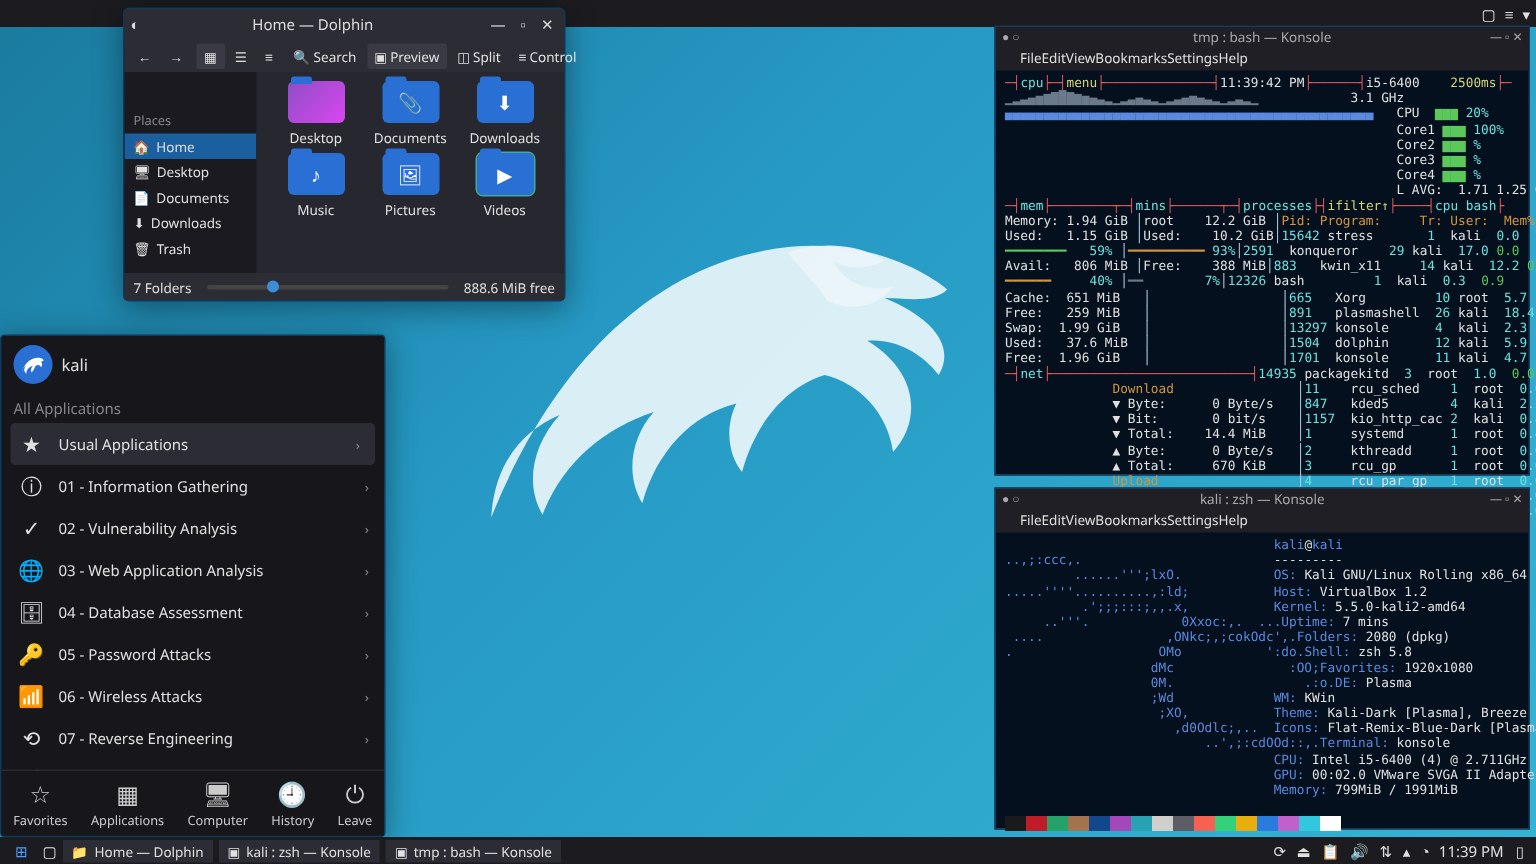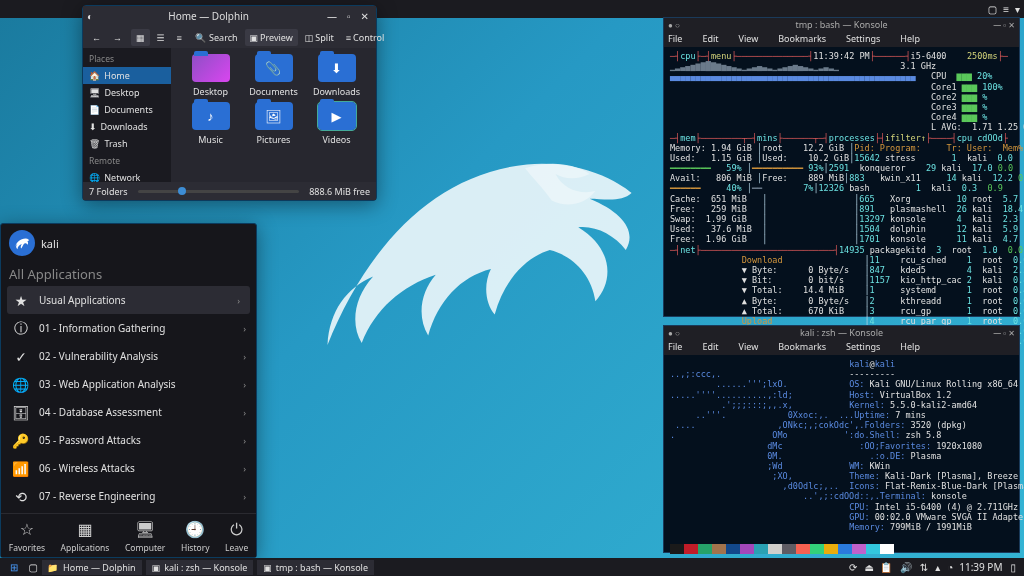--- a/index.html
+++ b/index.html
@@ -49,21 +49,21 @@
       display: flex; align-items: center; gap: 2px; padding: 0 4px;
       font-size: 9px;
     }
     .dolphin-toolbar .btn { padding: 2px 5px; display: flex; align-items: center; gap: 2px; }
     .dolphin-toolbar .btn.active { background: #3a3a44; border-radius: 2px; }
     .dolphin-body { display: flex; flex: 1; min-height: 0; }
     .places {
       width: 88px; background: #1a1a20; font-size: 9px;
       overflow: hidden; padding: 2px 0;
     }
-    .places .hdr { color: #888; padding: 3px 6px; font-size: 8.5px; }
+    .places .hdr { color: #888; padding: 3px 6px; font-size: 8.5px; margin-top: 22px; }
     .places .item { padding: 2px 6px; display: flex; gap: 4px; align-items: center; }
     .places .item.sel { background: #1a5f9e; }
     .dolphin-main { flex: 1; display: flex; flex-direction: column; background: #27272f; }
     .breadcrumb { font-size: 9px; padding: 3px 8px; }
     .folder-grid {
       display: grid; grid-template-columns: repeat(3, 1fr);
       gap: 4px; padding: 6px 10px;
     }
     .folder-item { text-align: center; font-size: 9px; }
     .folder-item.sel .folder-icon { outline: 1px solid #4a9; }
@@ -79,39 +79,39 @@
     .slider::after { content: ""; position: absolute; left: 25%; top: -3px; width: 8px; height: 8px; border-radius: 50%; background: #3d8dd4; }
     
     #launcher { left: 0; top: 223px; width: 257px; height: 335px; background: #16161b; border-radius: 3px; }
     .launcher-header { display: flex; align-items: center; gap: 6px; padding: 6px 8px; }
     .kali-logo { width: 26px; height: 26px; border-radius: 50%; background: #2a6fd4; display: flex; align-items: center; justify-content: center; }
     .search-box {
       width: 185px; height: 18px; background: #23232a;
       border: 1px solid #333; border-radius: 2px;
       color: #888; font-size: 9px; padding: 0 4px;
     }
-    .launcher-label { color: #888; font-size: 13px; padding: 3px 8px; }
+    .launcher-label { color: #888; font-size: 10px; padding: 3px 8px; }
     .launcher-list { overflow: hidden; }
     .launcher-item {
       display: flex; align-items: center; gap: 8px;
       padding: 4px 10px; font-size: 10px; position: relative;
     }
     .launcher-item.sel { background: #2c2c34; border-radius: 3px; margin: 0 6px; padding: 4px 4px; }
     .launcher-item .chev { position: absolute; right: 10px; color: #888; font-size: 9px; }
     .launcher-icon { width: 20px; height: 20px; display: flex; align-items: center; justify-content: center; font-size: 14px; }
     .launcher-bottom {
       position: absolute; bottom: 0; left: 0; right: 0;
       display: flex; justify-content: space-around;
       border-top: 1px solid #2a2a30; padding: 4px 0; background: #16161b;
     }
     .launcher-bottom .btn { text-align: center; font-size: 8.5px; color: #ccc; }
     .launcher-bottom .btn .ico { font-size: 16px; display: block; margin-bottom: 2px; }
     
     .konsole { position: absolute; background: #04101d; border: 1px solid #1a3a5a; }
-    .konsole .menubar { background: #1f1f25; font-size: 9px; padding: 2px 4px; display: flex; gap: 20px; }
+    .konsole .menubar { background: #1f1f25; font-size: 9px; padding: 2px 16px; display: flex; gap: 0; }
     .konsole-body { font-family: "Consolas", monospace; font-size: 8.5px; padding: 4px 6px; white-space: pre; line-height: 1.2; color: #b0d0e0; }
     #konsole1 { left: 663px; top: 17px; width: 357px; height: 300px; }
     #konsole2 { left: 663px; top: 325px; width: 357px; height: 228px; }
     .k-title { position: absolute; top: 0; left: 0; right: 0; height: 12px; background: #1f1f25; text-align: center; font-size: 9px; color: #aaa; }
     .k-winbtn { position: absolute; top: 1px; font-size: 8px; color: #aaa; }
     .cy { color: #6be0e0; } .ye { color: #d4d47a; } .gr { color: #5ac85a; }
     .re { color: #e05a5a; } .or { color: #d4963c; } .bl { color: #5a8ae0; }
     .wh { color: #e0e0e0; } .dim { color: #6a7a8a; }
     .palette { display: flex; margin-top: 2px; }
     .palette span { width: 14px; height: 10px; }
@@ -307,25 +307,25 @@
       <span>Help</span>
     </div>
   <div class="konsole-body" id="k1-body"><span class="re">─┤</span><span class="cy">cpu</span><span class="re">├─┤</span><span class="ye">menu</span><span class="re">├──────────────┤</span><span class="wh">11:39:42 PM</span><span class="re">├──────┤</span><span class="wh">i5-6400</span>    <span class="ye">2500ms</span><span class="re">├─</span>
 <span class="dim">▁▂▃▄▅▆▇█▇▆▅▄▃▂▁▂▃▄▃▂▁▂▃▄▅▄▃▂▁▂▃▂▁</span>            <span class="wh">3.1 GHz</span>
 <span class="bl">▄▄▄▄▄▄▄▄▄▄▄▄▄▄▄▄▄▄▄▄▄▄▄▄▄▄▄▄▄▄▄▄▄▄▄▄▄▄▄▄▄▄▄▄▄▄▄▄</span>   <span class="wh">CPU </span> <span class="gr">▆▆▆</span> <span class="cy">20%</span>
                                                    <span class="wh">Core1</span> <span class="gr">▆▆▆</span> <span class="cy">100%</span>
                                                    <span class="wh">Core2</span> <span class="gr">▆▆▆</span> <span class="cy">%</span>
                                                    <span class="wh">Core3</span> <span class="gr">▆▆▆</span> <span class="cy">%</span>
                                                    <span class="wh">Core4</span> <span class="gr">▆▆▆</span> <span class="cy">%</span>
                                                    <span class="wh">L AVG:  1.71 1.25 0.81</span>
-<span class="re">─┤</span><span class="cy">mem</span><span class="re">├────────┬─┤</span><span class="cy">mins</span><span class="re">├──────┬─┤</span><span class="cy">processes</span><span class="re">├┤</span><span class="ye">ifilter↑</span><span class="re">├────┤</span><span class="cy">cpu cdOOd</span><span class="re">├</span>
+<span class="re">─┤</span><span class="cy">mem</span><span class="re">├────────┬─┤</span><span class="cy">mins</span><span class="re">├──────┬─┤</span><span class="cy">processes</span><span class="re">├┤</span><span class="ye">ifilter↑</span><span class="re">├────┤</span><span class="cy">cpu bash</span><span class="re">├</span>
 <span class="wh">Memory: 1.94 GiB</span> │<span class="wh">root    12.2 GiB</span> │<span class="or">Pid: Program:     Tr: User:  Mem%  vCpu%</span>
 <span class="wh">Used:   1.15 GiB</span> │<span class="wh">Used:    10.2 GiB</span>│<span class="cy">15642 </span><span class="wh">stress       </span><span class="cy">1  </span><span class="wh">kali  </span><span class="cy">0.0  </span><span class="gr">24.9</span>
 <span class="gr">━━━━━━━━</span>   <span class="cy">59%</span> │<span class="or">━━━━━━━━━━</span> <span class="cy">93%</span>│<span class="cy">2591  </span><span class="wh">konqueror    </span><span class="cy">29 </span><span class="wh">kali  </span><span class="cy">17.0 </span><span class="gr">0.0</span>
-<span class="wh">Avail:   806 MiB</span> │<span class="wh">Free:    889 MiB</span>│<span class="cy">883   </span><span class="wh">kwin_x11     </span><span class="cy">14 </span><span class="wh">kali  </span><span class="cy">12.2 </span><span class="gr">0.3</span>
+<span class="wh">Avail:   806 MiB</span> │<span class="wh">Free:    388 MiB</span>│<span class="cy">883   </span><span class="wh">kwin_x11     </span><span class="cy">14 </span><span class="wh">kali  </span><span class="cy">12.2 </span><span class="gr">0.3</span>
 <span class="or">━━━━━━</span>     <span class="cy">40%</span> │<span class="dim">━━</span>        <span class="cy">7%</span>│<span class="cy">12326 </span><span class="wh">bash         </span><span class="cy">1  </span><span class="wh">kali  </span><span class="cy">0.3  </span><span class="gr">0.9</span>
 <span class="wh">Cache:  651 MiB   </span>│                 │<span class="cy">665   </span><span class="wh">Xorg         </span><span class="cy">10 </span><span class="wh">root  </span><span class="cy">5.7  </span>
 <span class="wh">Free:   259 MiB   </span>│                 │<span class="cy">891   </span><span class="wh">plasmashell  </span><span class="cy">26 </span><span class="wh">kali  </span><span class="cy">18.4 </span>
 <span class="wh">Swap:  1.99 GiB   </span>│                 │<span class="cy">13297 </span><span class="wh">konsole      </span><span class="cy">4  </span><span class="wh">kali  </span><span class="cy">2.3  </span>
 <span class="wh">Used:   37.6 MiB  </span>│                 │<span class="cy">1504  </span><span class="wh">dolphin      </span><span class="cy">12 </span><span class="wh">kali  </span><span class="cy">5.9  </span>
 <span class="wh">Free:  1.96 GiB   </span>│                 │<span class="cy">1701  </span><span class="wh">konsole      </span><span class="cy">11 </span><span class="wh">kali  </span><span class="cy">4.7  </span>
 <span class="re">─┤</span><span class="cy">net</span><span class="re">├──────────────────────────┤</span><span class="cy">14935 </span><span class="wh">packagekitd  </span><span class="cy">3  </span><span class="wh">root  </span><span class="cy">1.0  </span><span class="gr">0.0</span>
               <span class="or">Download                </span>│<span class="dim"><span class="cy">11    </span><span class="wh">rcu_sched    </span><span class="cy">1  </span><span class="wh">root  </span><span class="cy">0.0  </span></span>
               <span class="wh">▼ Byte:      0 Byte/s   </span>│<span class="dim"><span class="cy">847   </span><span class="wh">kded5        </span><span class="cy">4  </span><span class="wh">kali  </span><span class="cy">2.2  </span></span>
               <span class="wh">▼ Bit:       0 bit/s    </span>│<span class="dim"><span class="cy">1157  </span><span class="wh">kio_http_cac </span><span class="cy">2  </span><span class="wh">kali  </span><span class="cy">0.8  </span></span>
@@ -349,21 +349,21 @@
       <span>Bookmarks</span>
       <span>Settings</span>
       <span>Help</span>
     </div>
   <div class="konsole-body" id="k2-body">                                   <span class="bl">kali</span><span class="wh">@</span><span class="bl">kali</span>
 <span class="bl">..,;:ccc,.                         </span><span class="bl"></span><span class="wh">---------</span>
 <span class="bl">         ......''';lxO.            </span><span class="bl">OS:</span><span class="wh"> Kali GNU/Linux Rolling x86_64</span>
 <span class="bl">.....''''..........,:ld;           </span><span class="bl">Host:</span><span class="wh"> VirtualBox 1.2</span>
 <span class="bl">          .';;;:::;,,.x,           </span><span class="bl">Kernel:</span><span class="wh"> 5.5.0-kali2-amd64</span>
 <span class="bl">     ..'''.            0Xxoc:,.  ...</span><span class="bl">Uptime:</span><span class="wh"> 7 mins</span>
-<span class="bl"> ....                ,ONkc;,;cokOdc',.</span><span class="bl">Folders:</span><span class="wh"> 3520 (dpkg)</span>
+<span class="bl"> ....                ,ONkc;,;cokOdc',.</span><span class="bl">Folders:</span><span class="wh"> 2080 (dpkg)</span>
 <span class="bl">.                   OMo           ':do.</span><span class="bl">Shell:</span><span class="wh"> zsh 5.8</span>
 <span class="bl">                   dMc               :OO;</span><span class="bl">Favorites:</span><span class="wh"> 1920x1080</span>
 <span class="bl">                   0M.                 .:o.</span><span class="bl">DE:</span><span class="wh"> Plasma</span>
 <span class="bl">                   ;Wd             </span><span class="bl">WM:</span><span class="wh"> KWin</span>
 <span class="bl">                    ;XO,           </span><span class="bl">Theme:</span><span class="wh"> Kali-Dark [Plasma], Breeze [GTK2/</span>
 <span class="bl">                      ,d0Odlc;,..  </span><span class="bl">Icons:</span><span class="wh"> Flat-Remix-Blue-Dark [Plasma], br</span>
 <span class="bl">                          ..',;:cdOOd::,.</span><span class="bl">Terminal:</span><span class="wh"> konsole</span>
 <span class="bl">                                   </span><span class="bl">CPU:</span><span class="wh"> Intel i5-6400 (4) @ 2.711GHz</span>
 <span class="bl">                                   </span><span class="bl">GPU:</span><span class="wh"> 00:02.0 VMware SVGA II Adapter</span>
 <span class="bl">                                   </span><span class="bl">Memory:</span><span class="wh"> 799MiB / 1991MiB</span>

